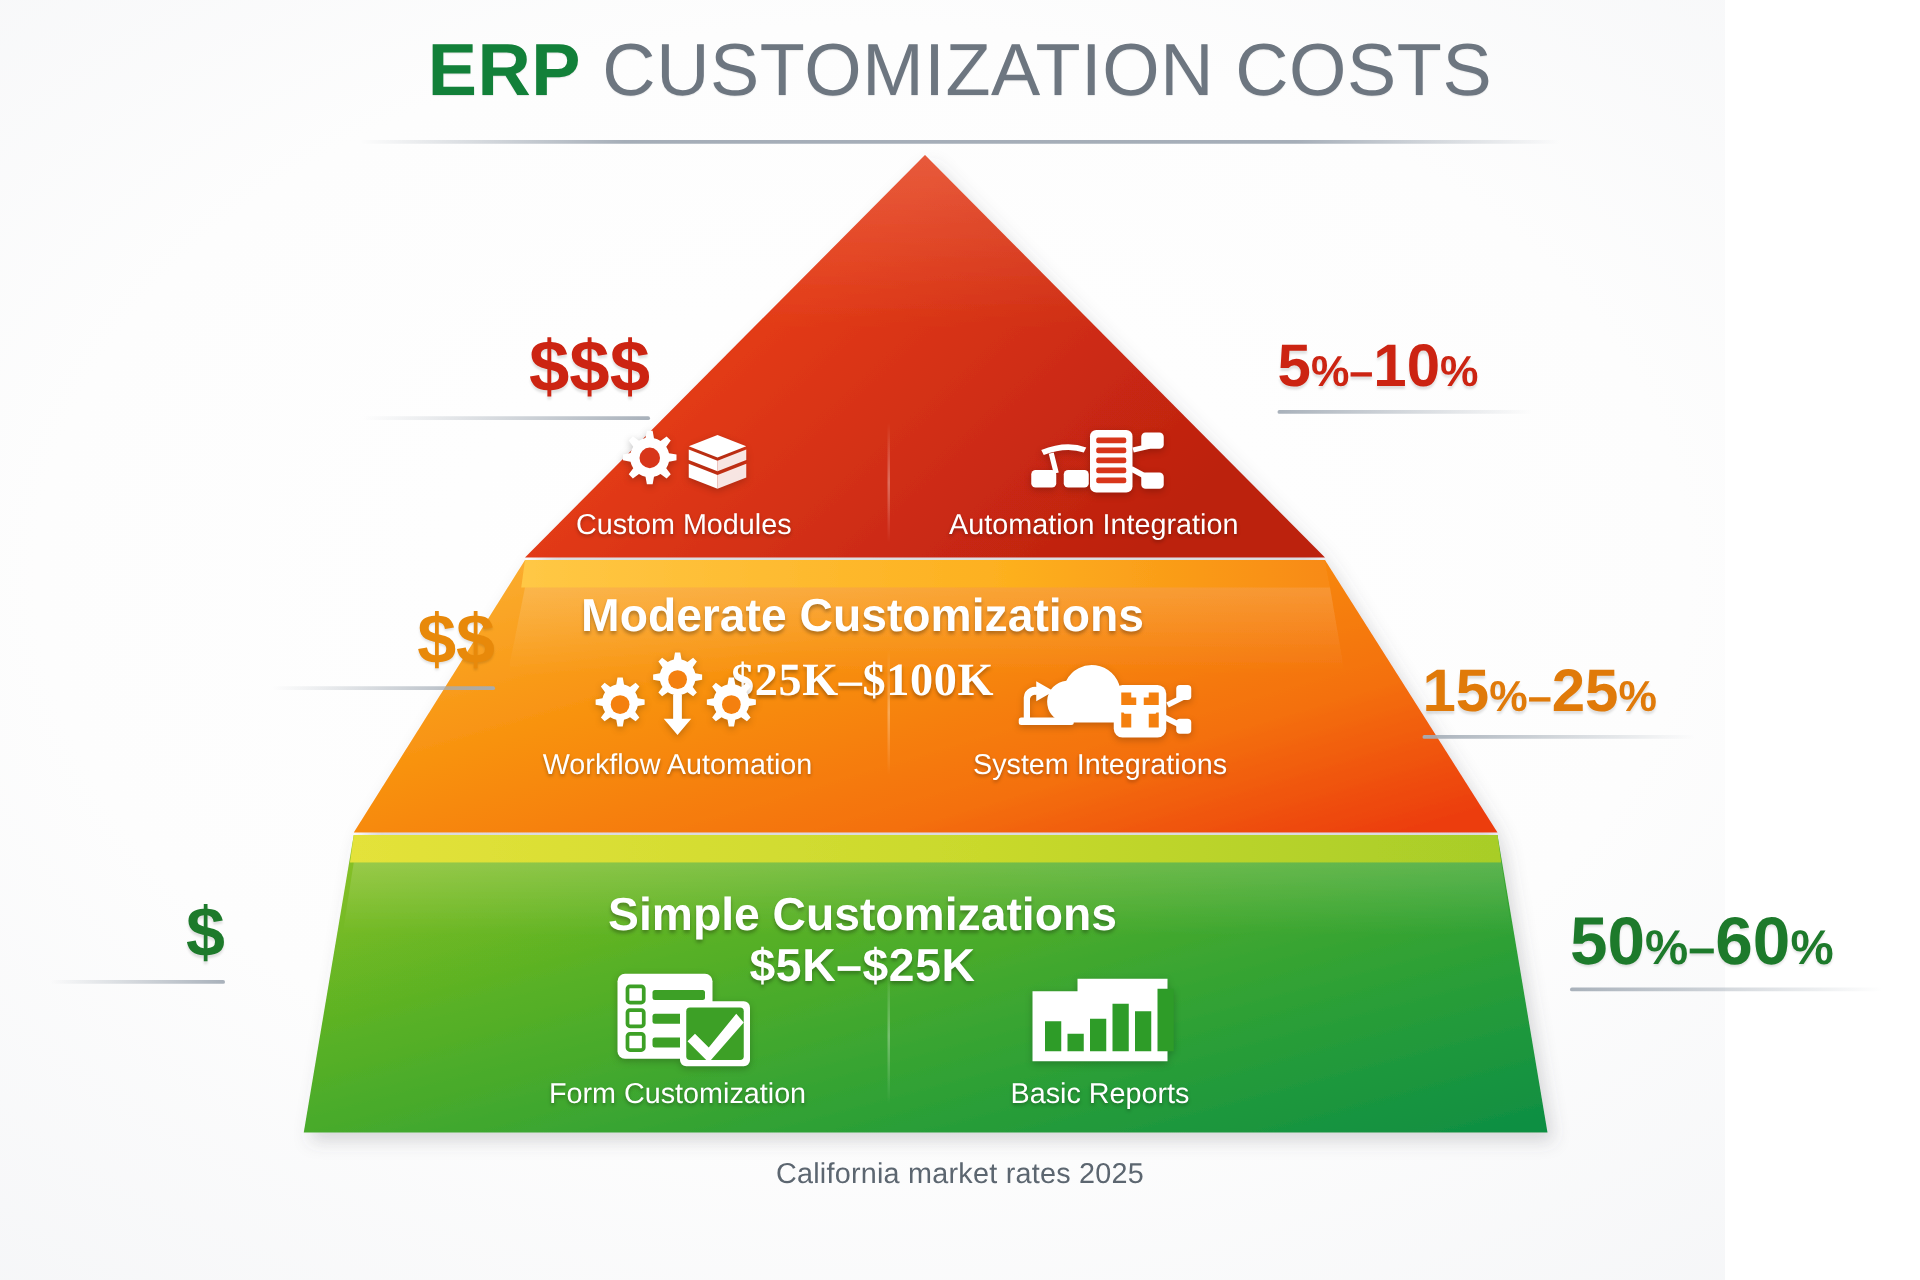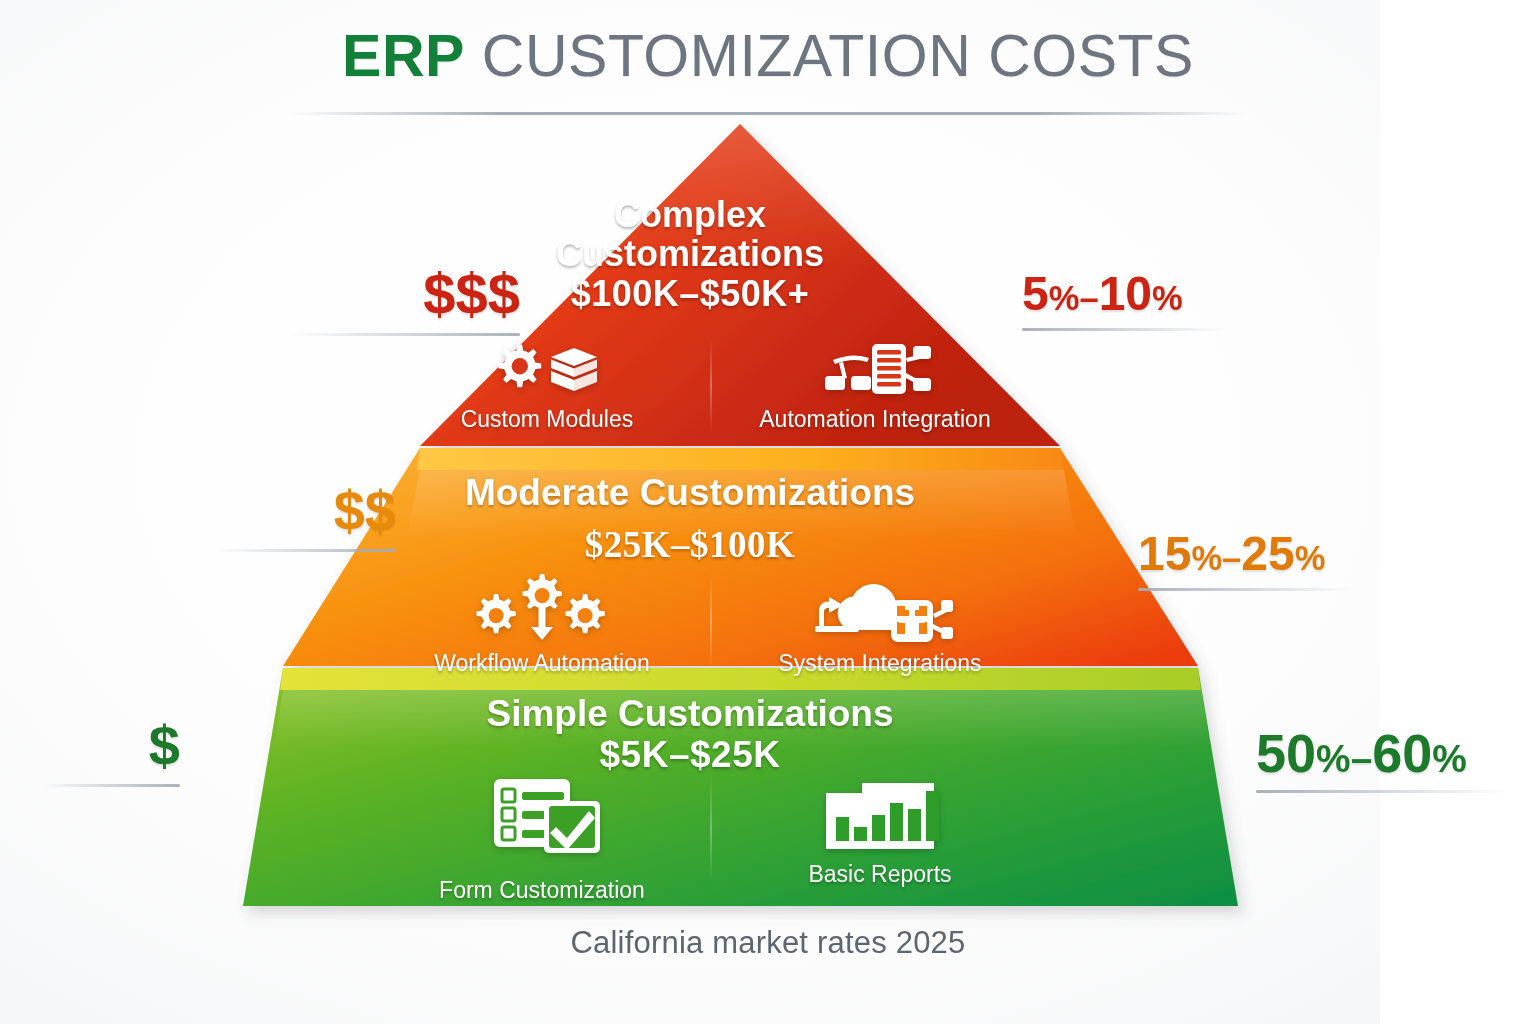--- a/index.html
+++ b/index.html
@@ -98,21 +98,21 @@
   }
   .side-value .pct { font-size:0.72em; }
   .side-rule { height:3px; border-radius:2px; margin-top:10px; }
   .rule-left  { background:linear-gradient(to right, rgba(190,197,205,0), rgba(164,173,183,0.95)); }
   .rule-right { background:linear-gradient(to left,  rgba(190,197,205,0), rgba(164,173,183,0.95)); }
 
   
   .footer {
     position:absolute; left:0; top:925px; width:1536px;
     text-align:center;
-    font-size:31px; color:#5c6670;
+    font-size:23px; color:#5c6670;
     letter-spacing:0.2px;
   }
 </style>
 </head>
 <body>
 
 <div id="stage">
 
   <div class="title-wrap">
     <div class="title">
@@ -167,25 +167,20 @@
 
       <polygon points="420,448 1060,448 1198,666 283,666" fill="url(#gMid)"></polygon>
       <polygon points="420,448 1060,448 1064,470 417,470" fill="url(#gMidCap)"></polygon>
       <polygon points="420,470 1064,470 1076,540 406,540" fill="url(#sheen)"></polygon>
 
       <polygon points="740,124 1060,446 420,446" fill="url(#gTop)"></polygon>
       <polygon points="740,124 880,264 600,264" fill="url(#sheen)"></polygon>
     </g>
   </svg>
 
-  <div class="tier-label" style="top:196px; font-size:36px;">
-    <span>Complex</span><br>
-    <span>Customizations</span>
-    <span class="tier-range" style="font-size:36px; margin-top:1px;">$100K–$50K+</span>
-  </div>
 
   <div class="icon-row" style="top:338px;">
     <div class="icon-cell" style="width:290px;">
       <svg class="icon-glyph" width="116" height="62" viewBox="0 0 116 62">
         <g fill="#ffffff">
           <path d="M28.5 6.5 l4.6 0 1.1 6.0 a16 16 0 0 1 5.2 2.2 l4.9-3.6 3.3 3.3 -3.6 4.9 a16 16 0 0 1 2.2 5.2 l6.0 1.1 0 4.6 -6.0 1.1 a16 16 0 0 1 -2.2 5.2 l3.6 4.9 -3.3 3.3 -4.9-3.6 a16 16 0 0 1 -5.2 2.2 l-1.1 6.0 -4.6 0 -1.1-6.0 a16 16 0 0 1 -5.2-2.2 l-4.9 3.6 -3.3-3.3 3.6-4.9 a16 16 0 0 1 -2.2-5.2 l-6.0-1.1 0-4.6 6.0-1.1 a16 16 0 0 1 2.2-5.2 l-3.6-4.9 3.3-3.3 4.9 3.6 a16 16 0 0 1 5.2-2.2 z"></path>
           <circle cx="30.8" cy="28.3" r="8.2" fill="#d8361a"></circle>
 
           <path d="M62 19 L85 10 L108 19 L85 28 Z"></path>
           <path d="M62 21.5 L85 30.5 L85 39 L62 30 Z"></path>
@@ -225,21 +220,21 @@
       </svg>
       <span class="icon-caption">Automation Integration</span>
     </div>
   </div>
 
   <div class="tier-label" style="top:473px; font-size:37px;">
     <span>Moderate Customizations</span>
     <span class="tier-range" style="font-size:37px; margin-top:12px;font-family:Liberation Serif, serif;">$25K–$100K</span>
   </div>
 
-  <div class="icon-row" style="top:572px;">
+  <div class="icon-row" style="top:520px;">
     <div class="icon-cell" style="width:300px;">
       <svg class="icon-glyph" width="150" height="72" viewBox="0 0 150 72">
         <g fill="#ffffff">
           <path d="M73 2 l4.2 0 1.0 5.5 a14.5 14.5 0 0 1 4.8 2.0 l4.5-3.3 3.0 3.0 -3.3 4.5 a14.5 14.5 0 0 1 2.0 4.8 l5.5 1.0 0 4.2 -5.5 1.0 a14.5 14.5 0 0 1 -2.0 4.8 l3.3 4.5 -3.0 3.0 -4.5-3.3 a14.5 14.5 0 0 1 -4.8 2.0 l-1.0 5.5 -4.2 0 -1.0-5.5 a14.5 14.5 0 0 1 -4.8-2.0 l-4.5 3.3 -3.0-3.0 3.3-4.5 a14.5 14.5 0 0 1 -2.0-4.8 l-5.5-1.0 0-4.2 5.5-1.0 a14.5 14.5 0 0 1 2.0-4.8 l-3.3-4.5 3.0-3.0 4.5 3.3 a14.5 14.5 0 0 1 4.8-2.0 z"></path>
           <circle cx="75.1" cy="23.6" r="7.5" fill="#f4800f"></circle>
 
           <path d="M27 22 l4.2 0 1.0 5.5 a14.5 14.5 0 0 1 4.8 2.0 l4.5-3.3 3.0 3.0 -3.3 4.5 a14.5 14.5 0 0 1 2.0 4.8 l5.5 1.0 0 4.2 -5.5 1.0 a14.5 14.5 0 0 1 -2.0 4.8 l3.3 4.5 -3.0 3.0 -4.5-3.3 a14.5 14.5 0 0 1 -4.8 2.0 l-1.0 5.5 -4.2 0 -1.0-5.5 a14.5 14.5 0 0 1 -4.8-2.0 l-4.5 3.3 -3.0-3.0 3.3-4.5 a14.5 14.5 0 0 1 -2.0-4.8 l-5.5-1.0 0-4.2 5.5-1.0 a14.5 14.5 0 0 1 2.0-4.8 l-3.3-4.5 3.0-3.0 4.5 3.3 a14.5 14.5 0 0 1 4.8-2.0 z"></path>
           <circle cx="29.1" cy="43.6" r="7.5" fill="#f4800f"></circle>
 
           <path d="M116 22 l4.2 0 1.0 5.5 a14.5 14.5 0 0 1 4.8 2.0 l4.5-3.3 3.0 3.0 -3.3 4.5 a14.5 14.5 0 0 1 2.0 4.8 l5.5 1.0 0 4.2 -5.5 1.0 a14.5 14.5 0 0 1 -2.0 4.8 l3.3 4.5 -3.0 3.0 -4.5-3.3 a14.5 14.5 0 0 1 -4.8 2.0 l-1.0 5.5 -4.2 0 -1.0-5.5 a14.5 14.5 0 0 1 -4.8-2.0 l-4.5 3.3 -3.0-3.0 3.3-4.5 a14.5 14.5 0 0 1 -2.0-4.8 l-5.5-1.0 0-4.2 5.5-1.0 a14.5 14.5 0 0 1 2.0-4.8 l-3.3-4.5 3.0-3.0 4.5 3.3 a14.5 14.5 0 0 1 4.8-2.0 z"></path>
@@ -276,27 +271,27 @@
           <path d="M128 42 L140 36 L142 40 L130 46 Z"></path>
           <path d="M128 52 L140 58 L138 62 L126 56 Z"></path>
           <rect x="136" y="28" width="12" height="12" rx="3"></rect>
           <rect x="136" y="55" width="12" height="12" rx="3"></rect>
         </g>
       </svg>
       <span class="icon-caption">System Integrations</span>
     </div>
   </div>
 
-  <div class="tier-label" style="top:694px; font-size:37px;">
+  <div class="tier-label" style="top:712px; font-size:37px;">
     <span>Simple Customizations</span>
     <span class="tier-range" style="font-size:37px; margin-top:1px;">$5K–$25K</span>
   </div>
 
   <div class="icon-row" style="top:775px;">
-    <div class="icon-cell" style="width:300px;gap:16px;">
+    <div class="icon-cell" style="width:300px;">
       <svg class="icon-glyph" width="152" height="80" viewBox="0 0 152 80">
         <g>
           <rect x="28" y="4" width="76" height="68" rx="6" fill="#ffffff"></rect>
           <g fill="#3da026">
             <rect x="36" y="14" width="13" height="13" rx="2" fill="#ffffff" stroke="#3da026" stroke-width="3"></rect>
             <rect x="36" y="33" width="13" height="13" rx="2" fill="#ffffff" stroke="#3da026" stroke-width="3"></rect>
             <rect x="36" y="52" width="13" height="13" rx="2" fill="#ffffff" stroke="#3da026" stroke-width="3"></rect>
             <rect x="56" y="17" width="42" height="8" rx="2"></rect>
             <rect x="56" y="36" width="42" height="8" rx="2"></rect>
             <rect x="56" y="55" width="42" height="8" rx="2"></rect>

